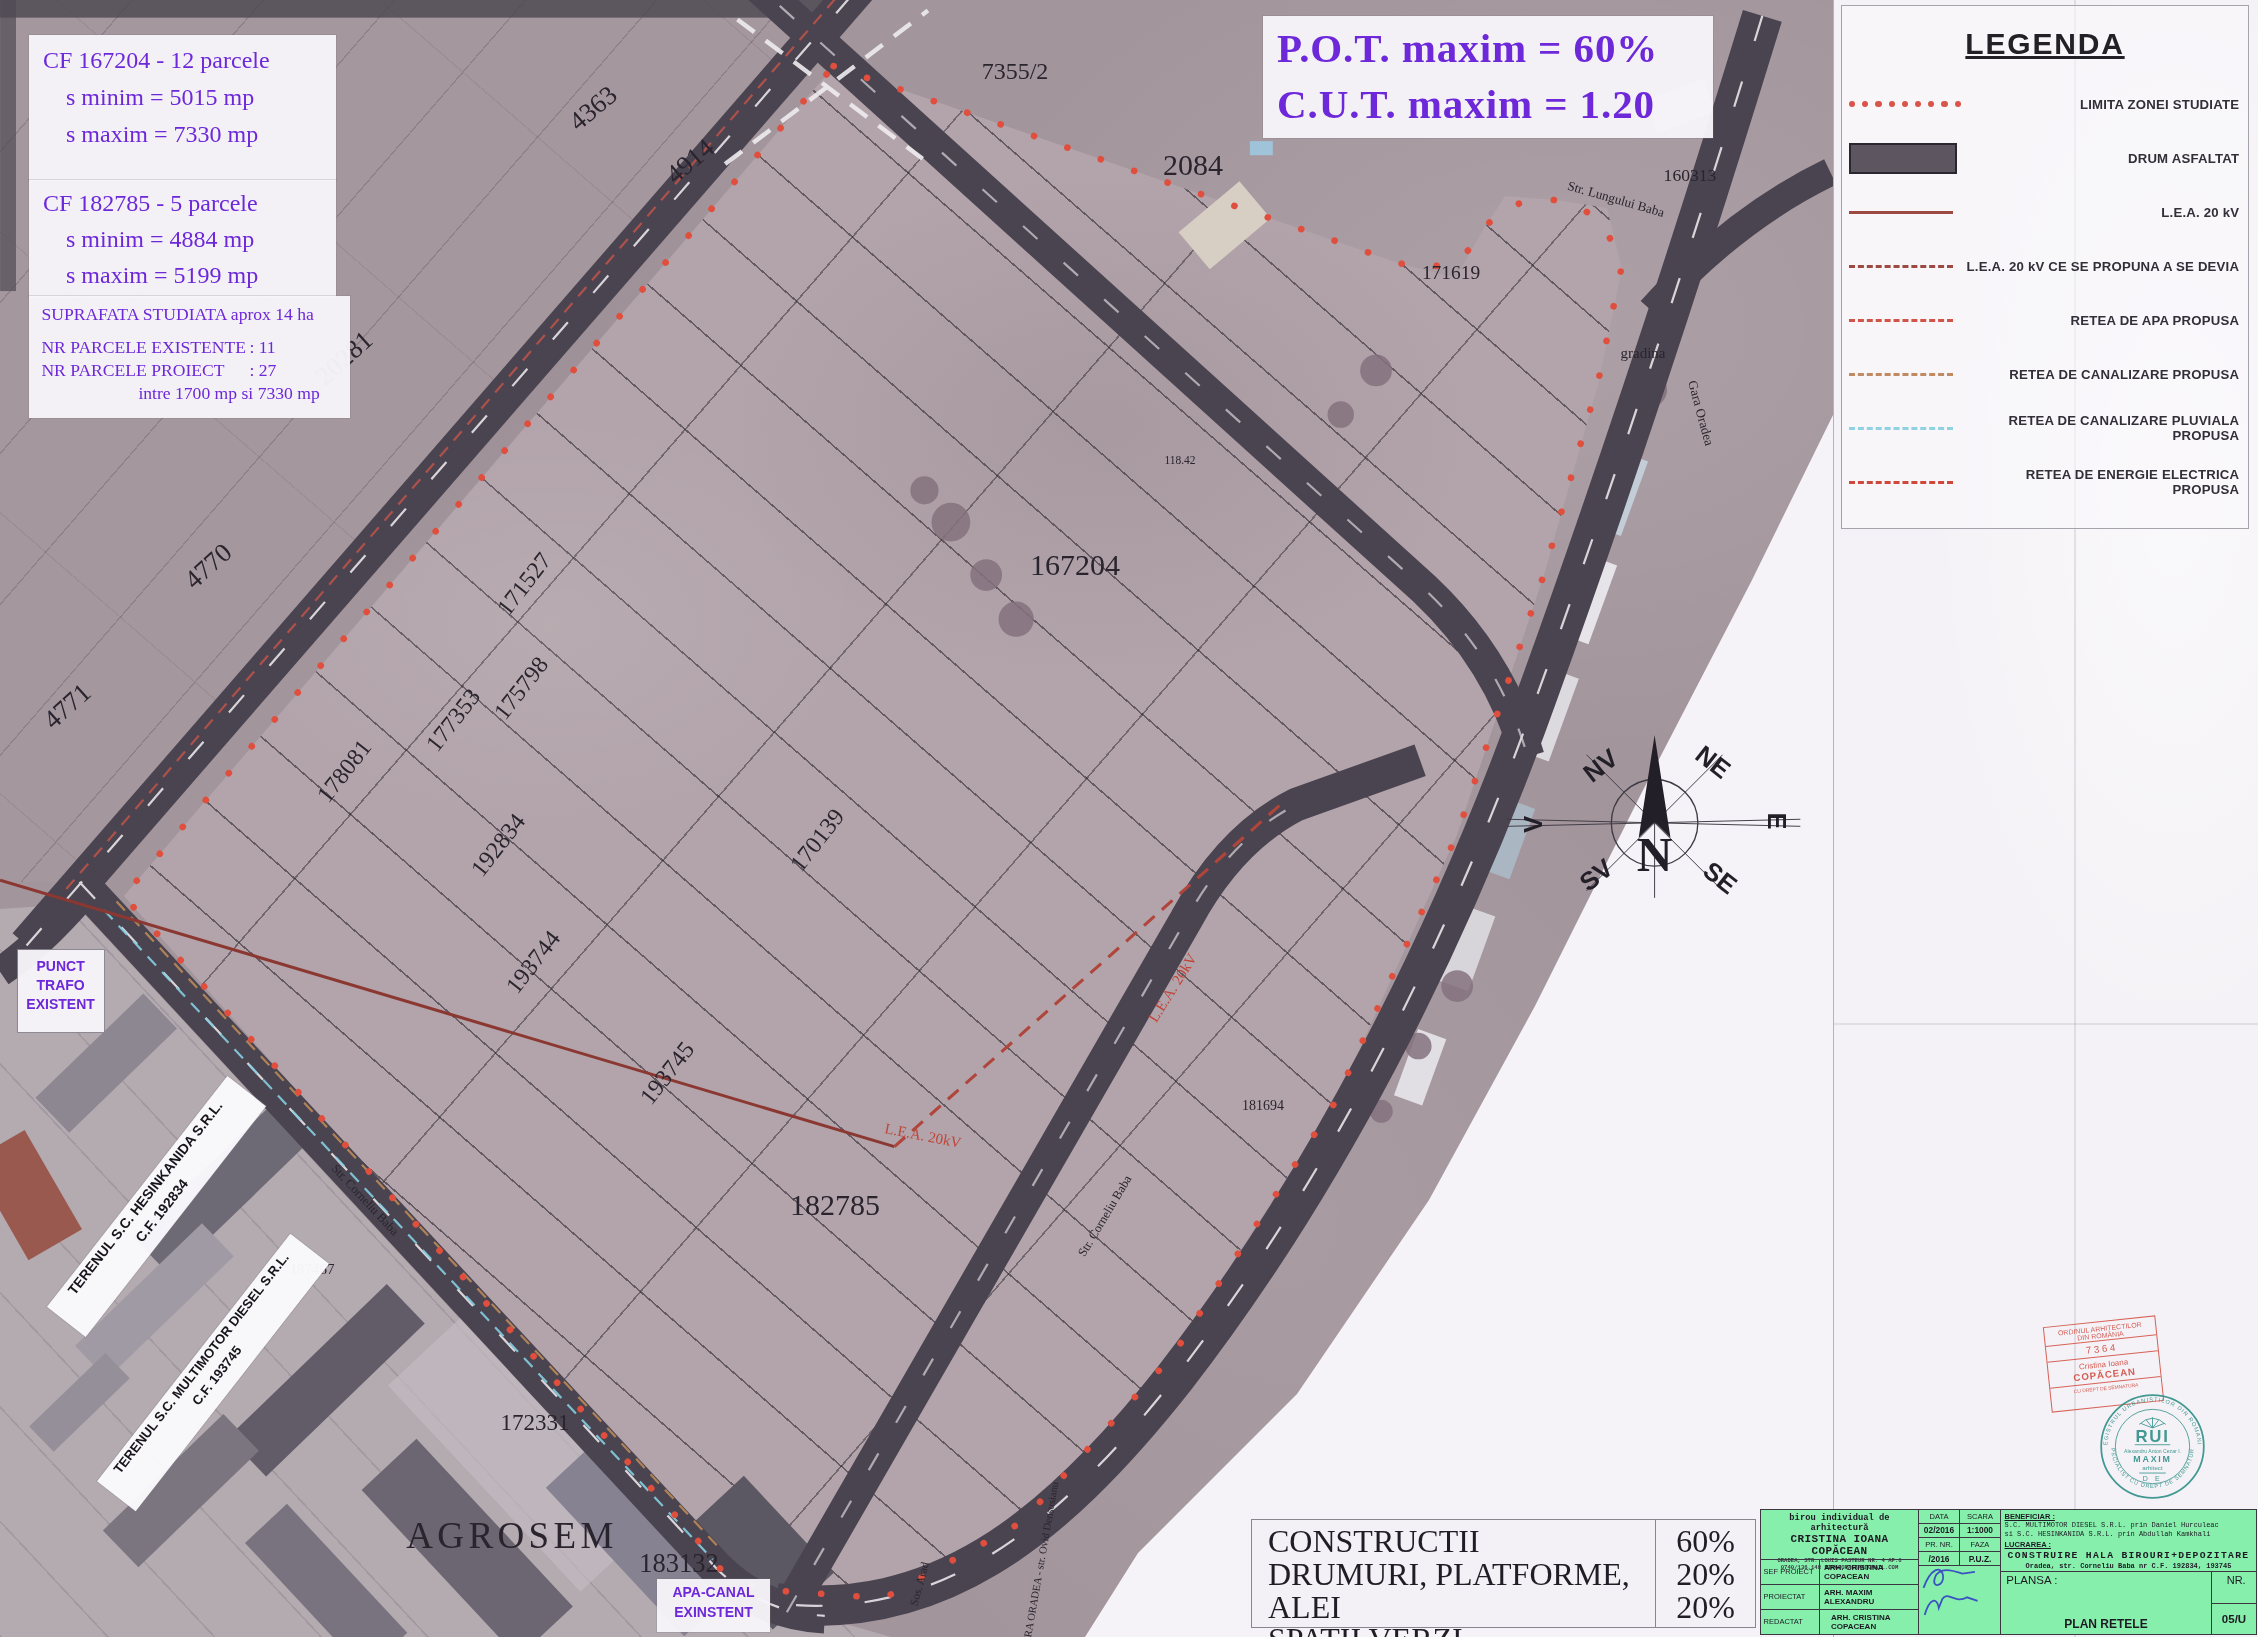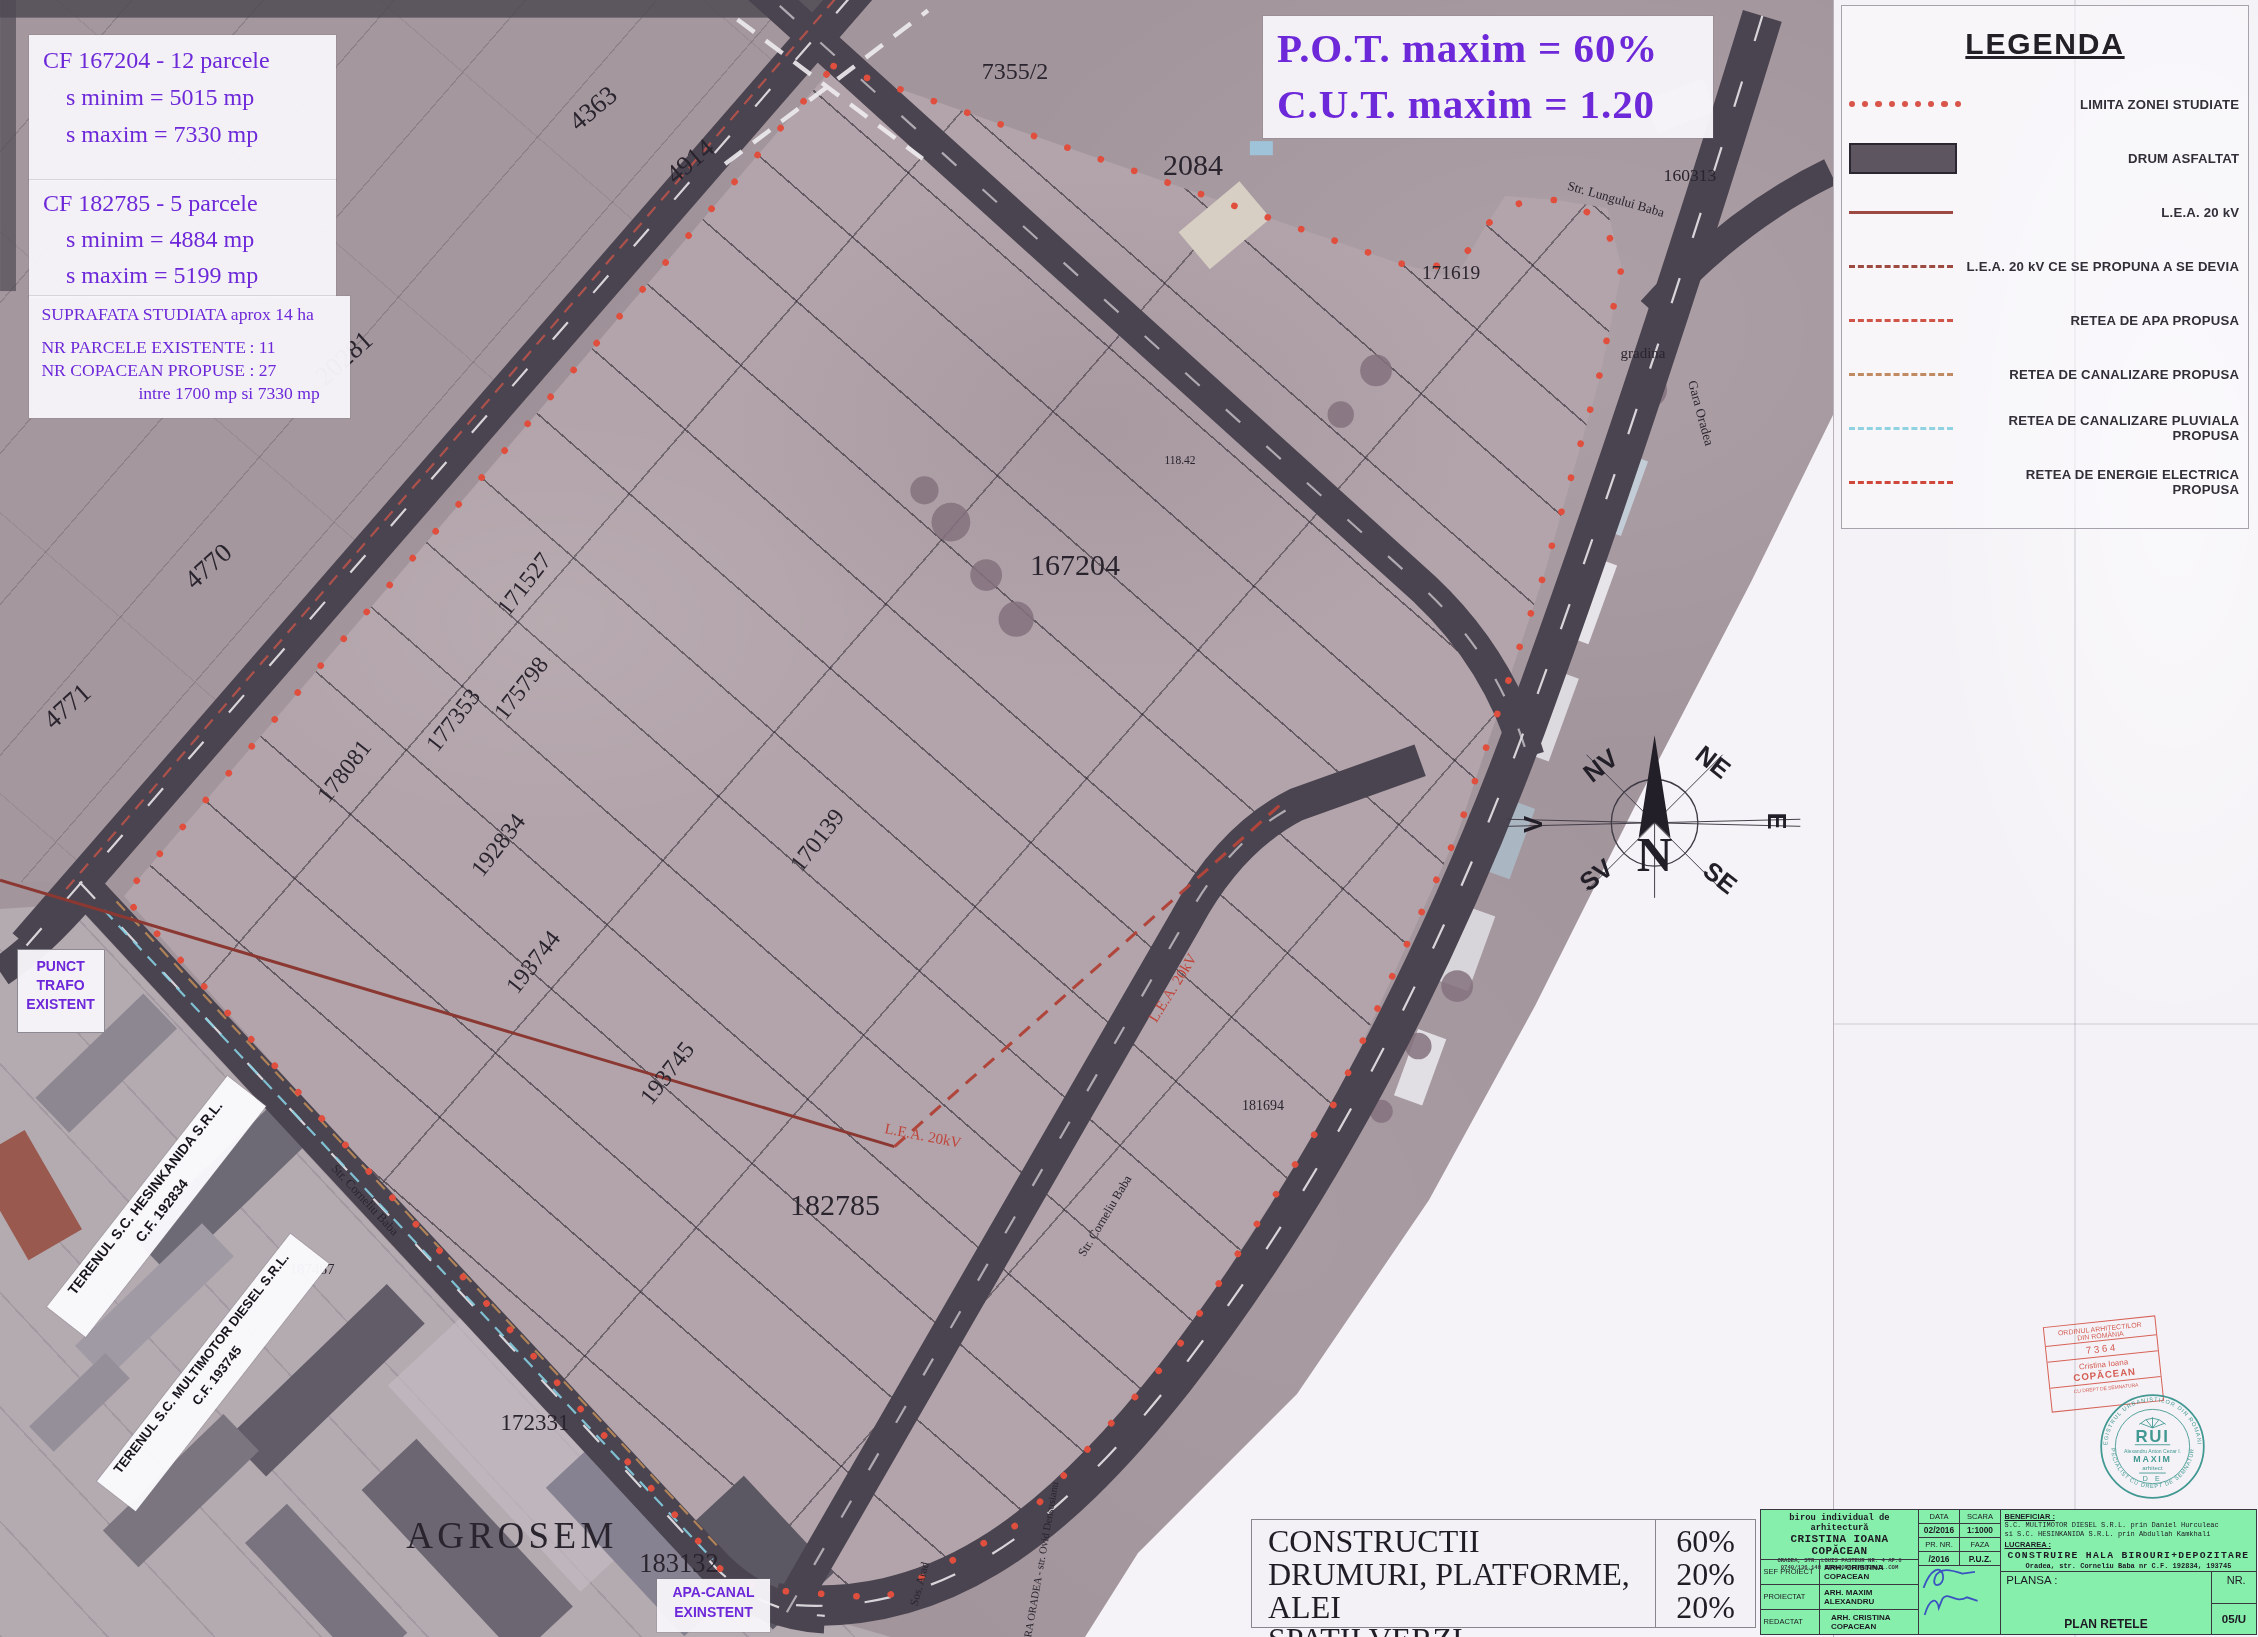--- a/index.html
+++ b/index.html
@@ -252,21 +252,21 @@
       <div class="cf-sub">s maxim = 5199 mp</div>
     </div>
     <div id="statsbox" class="wbox">
       <div>SUPRAFATA STUDIATA aprox 14 ha</div>
       <div class="gap"></div>
       <div class="row">
           <span class="lbl">NR PARCELE EXISTENTE</span>
           <span>: 11</span>
         </div>
       <div class="row">
-          <span class="lbl">NR COPACEAN PROPUSE</span>
+          <span class="lbl">NR PARCELE PROIECT</span>
           <span>: 27</span>
         </div>
       <div class="indent">intre 1700 mp si 7330 mp</div>
     </div>
     <div id="potbox" class="wbox">
       <div>P.O.T. maxim = 60%</div>
       <div>C.U.T. maxim = 1.20</div>
     </div>
     <div id="trafobox" class="wbox">
       <div>PUNCT</div>

